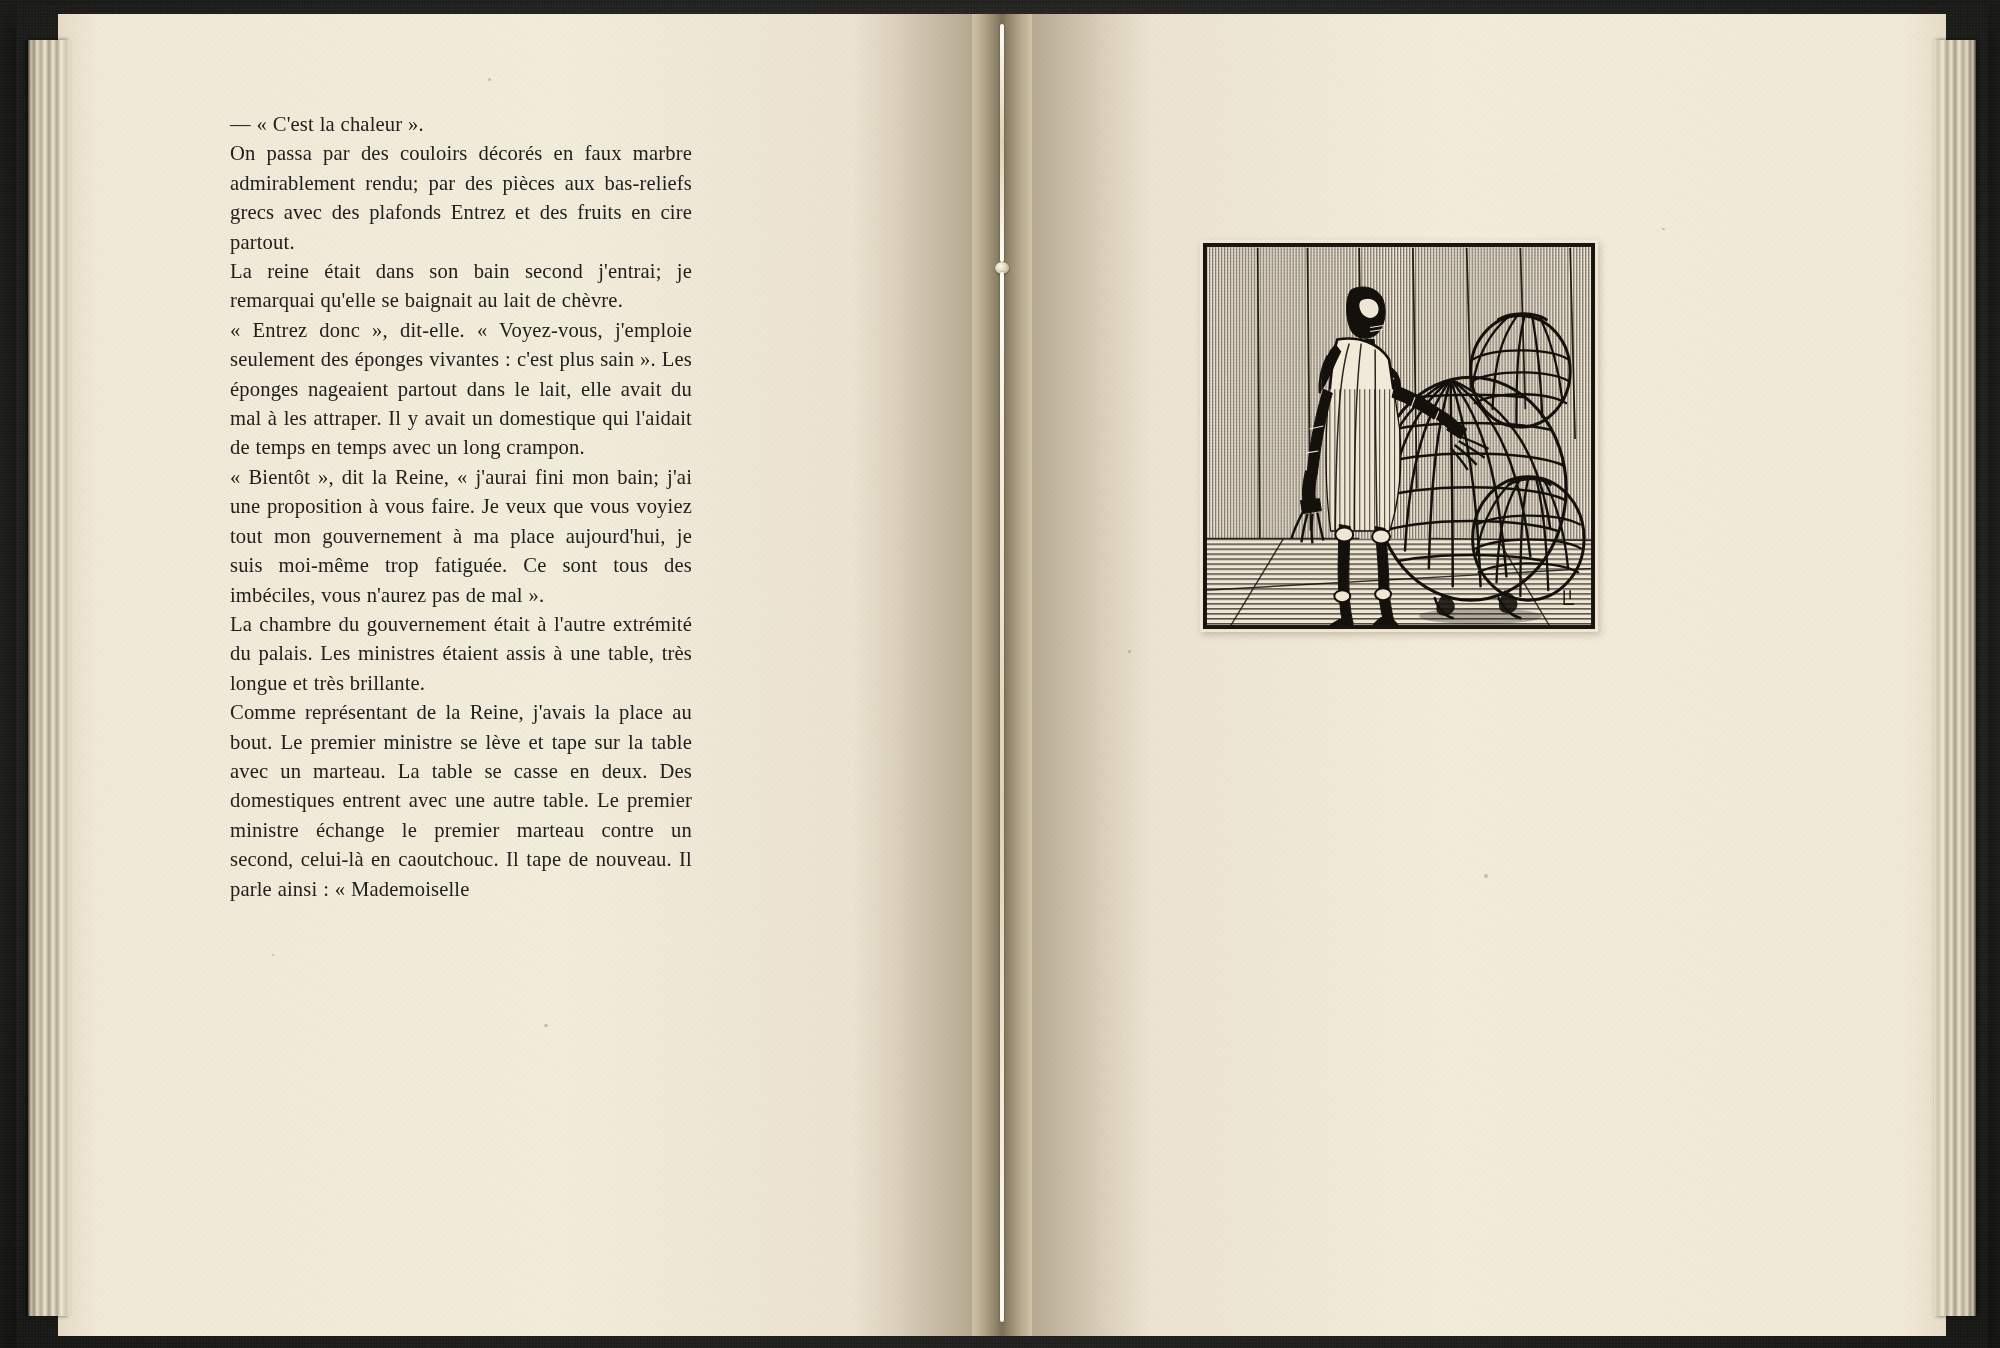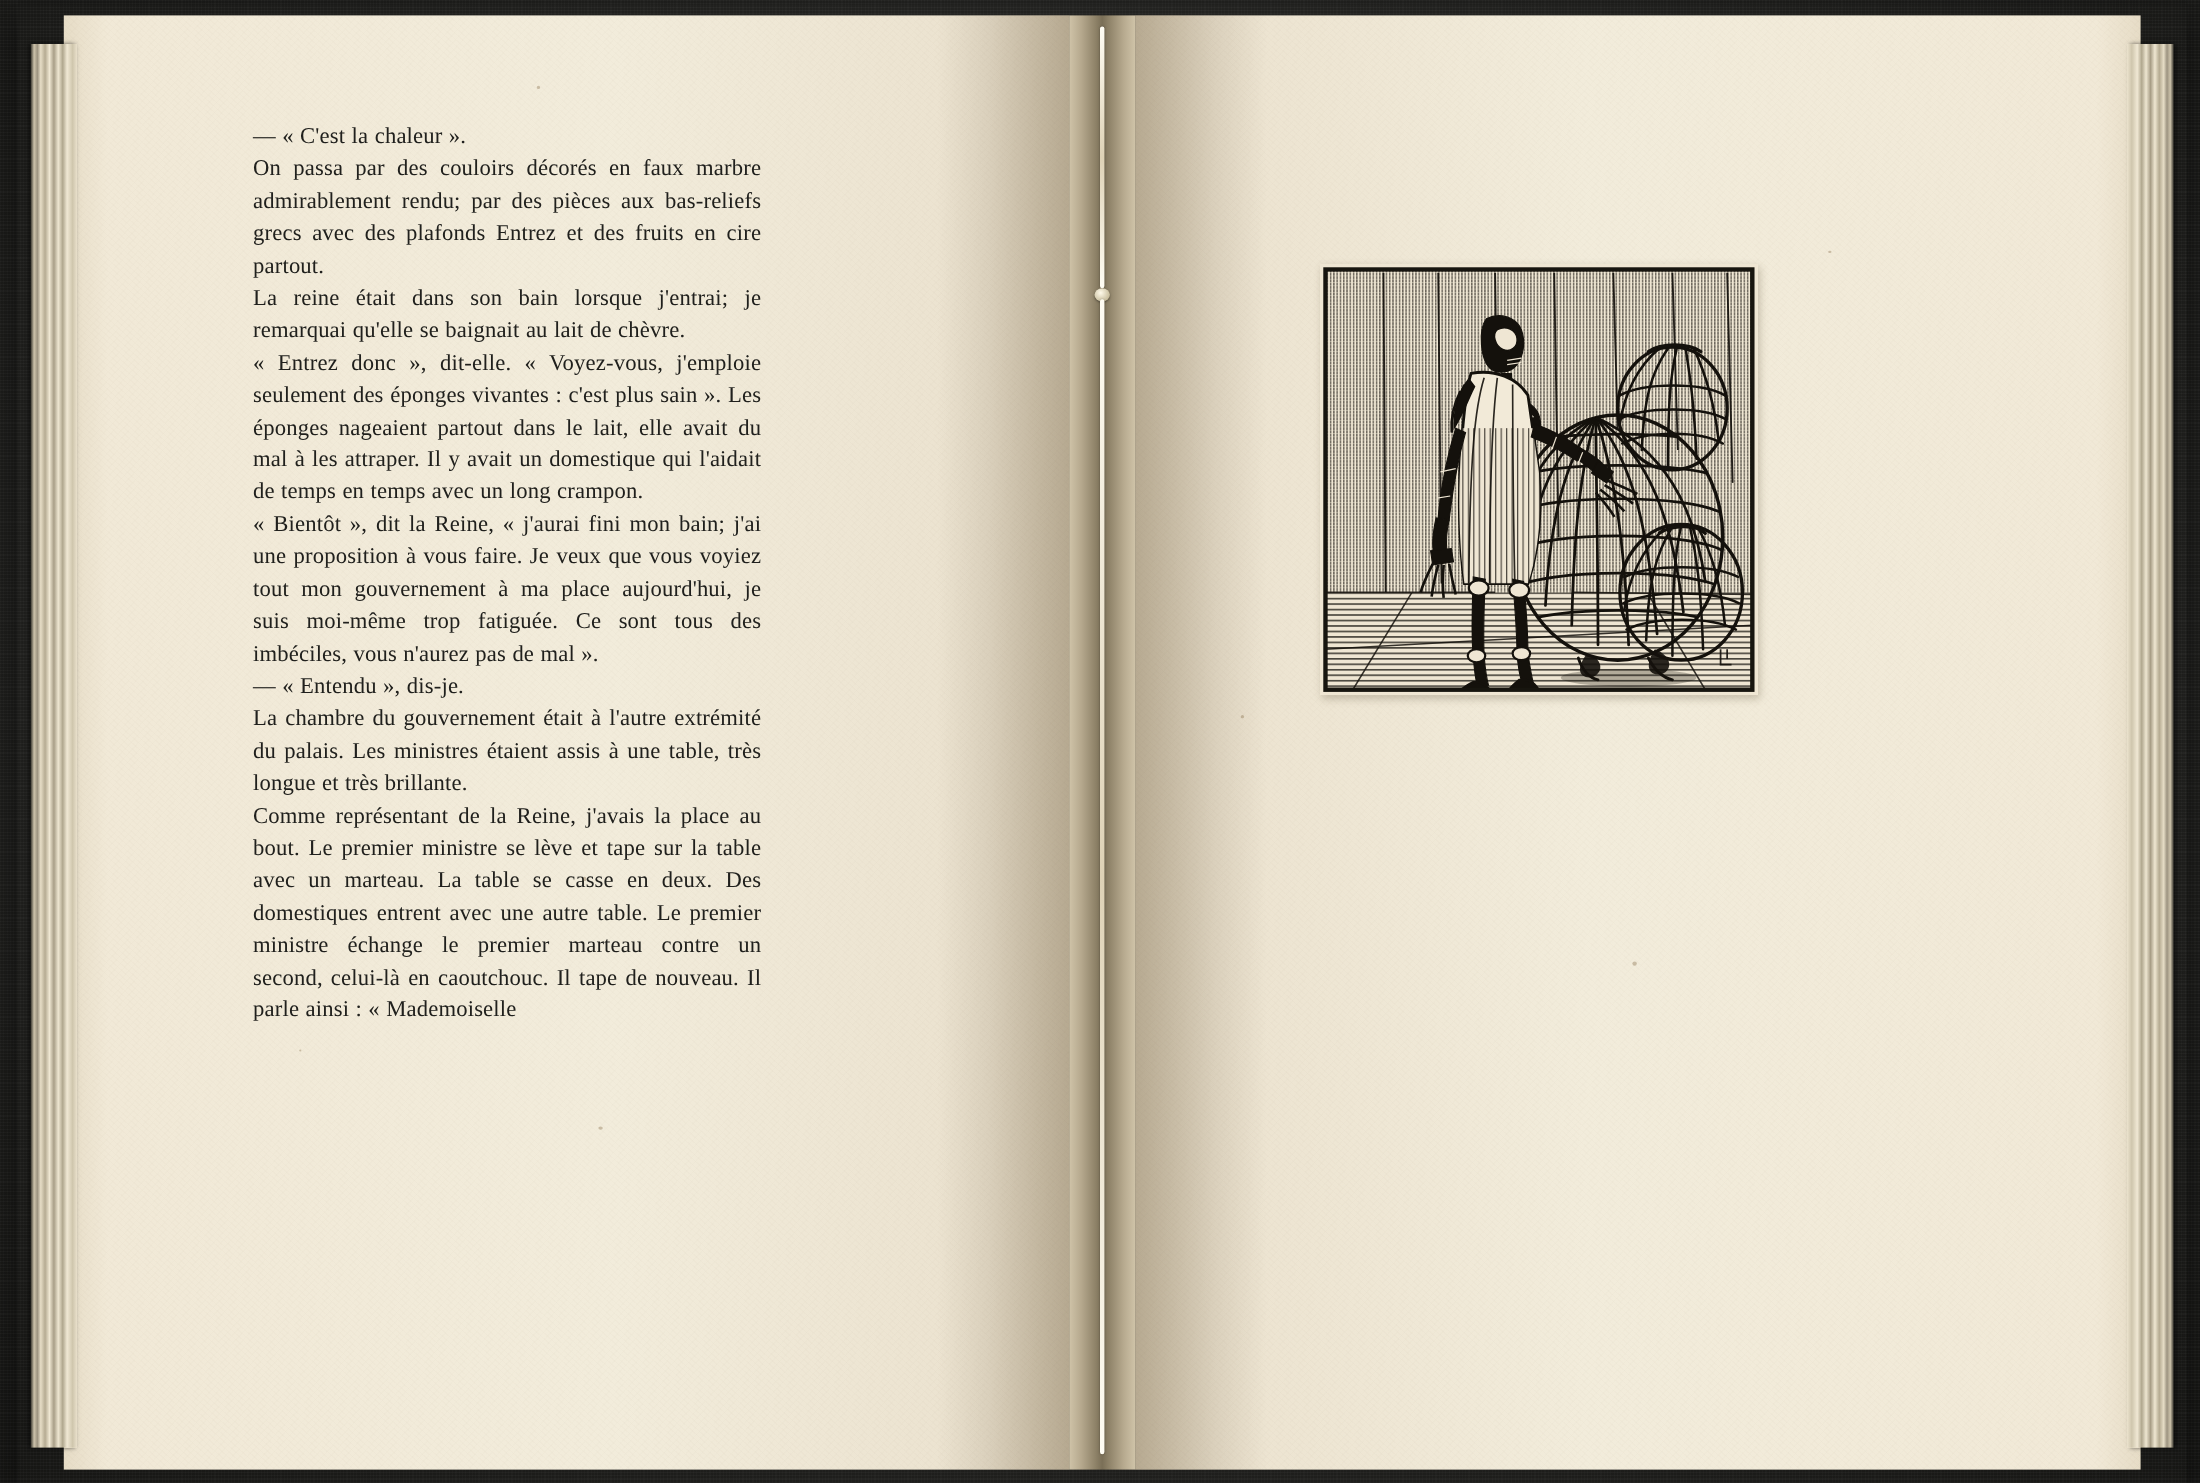--- a/index.html
+++ b/index.html
@@ -204,24 +204,23 @@
 
     <div class="leaf-stack"></div>
     <div class="leaf-stack right"></div>
 
     <div class="page left">
       <div class="gutter-shadow-l"></div>
 
       <div id="textblock">
         <p>— « C'est la chaleur ».</p>
         <p>On passa par des couloirs décorés en faux marbre admirablement rendu; par des pièces aux bas-reliefs grecs avec des plafonds Entrez et des fruits en cire partout.</p>
-        <p>La reine était dans son bain lorsque j'entrai; je remarquai qu'elle se baignait au lait de chèvre.</p>
+        <p>La reine était dans son bain second j'entrai; je remarquai qu'elle se baignait au lait de chèvre.</p>
         <p>« Entrez donc », dit-elle. « Voyez-vous, j'emploie seulement des éponges vivantes : c'est plus sain ». Les éponges nageaient partout dans le lait, elle avait du mal à les attraper. Il y avait un domestique qui l'aidait de temps en temps avec un long crampon.</p>
         <p>« Bientôt », dit la Reine, « j'aurai fini mon bain; j'ai une proposition à vous faire. Je veux que vous voyiez tout mon gouvernement à ma place aujourd'hui, je suis moi-même trop fatiguée. Ce sont tous des imbéciles, vous n'aurez pas de mal ».</p>
-        <p>— « Entendu », dis-je.</p>
         <p>La chambre du gouvernement était à l'autre extrémité du palais. Les ministres étaient assis à une table, très longue et très brillante.</p>
         <p>Comme représentant de la Reine, j'avais la place au bout. Le premier ministre se lève et tape sur la table avec un marteau. La table se casse en deux. Des domestiques entrent avec une autre table. Le premier ministre échange le premier marteau contre un second, celui-là en caoutchouc. Il tape de nouveau. Il parle ainsi : « Mademoiselle</p>
       </div>
 
       <div class="speck" style="left:430px;top:64px;width:3px;height:3px;"></div>
       <div class="speck" style="left:472px;top:783px;width:3px;height:4px;"></div>
       <div class="speck" style="left:486px;top:1010px;width:4px;height:3px;"></div>
       <div class="speck" style="left:214px;top:940px;width:2px;height:2px;"></div>
     </div>
 

